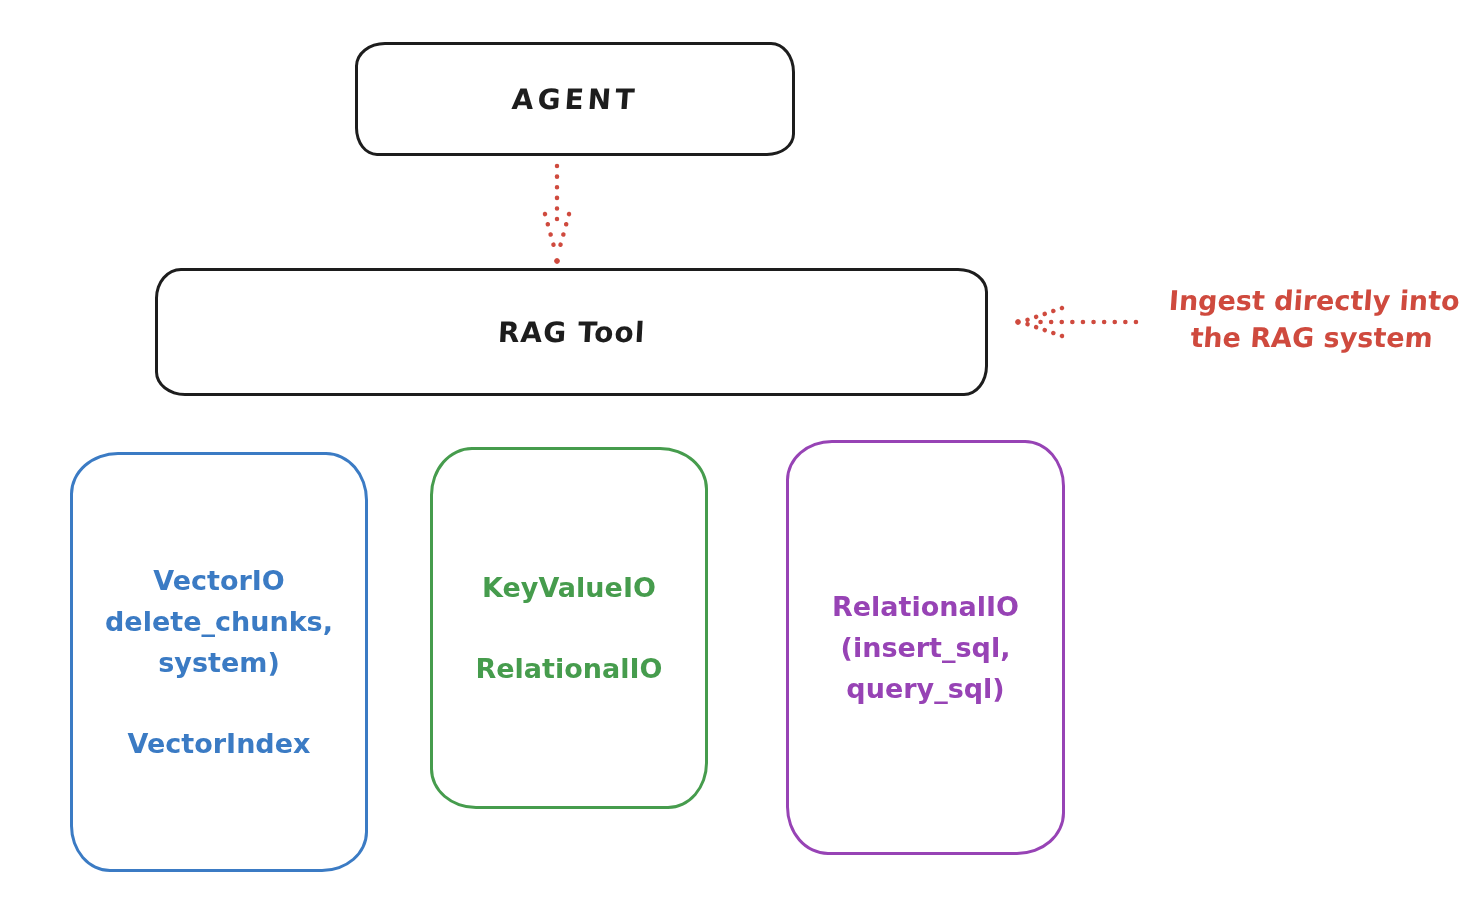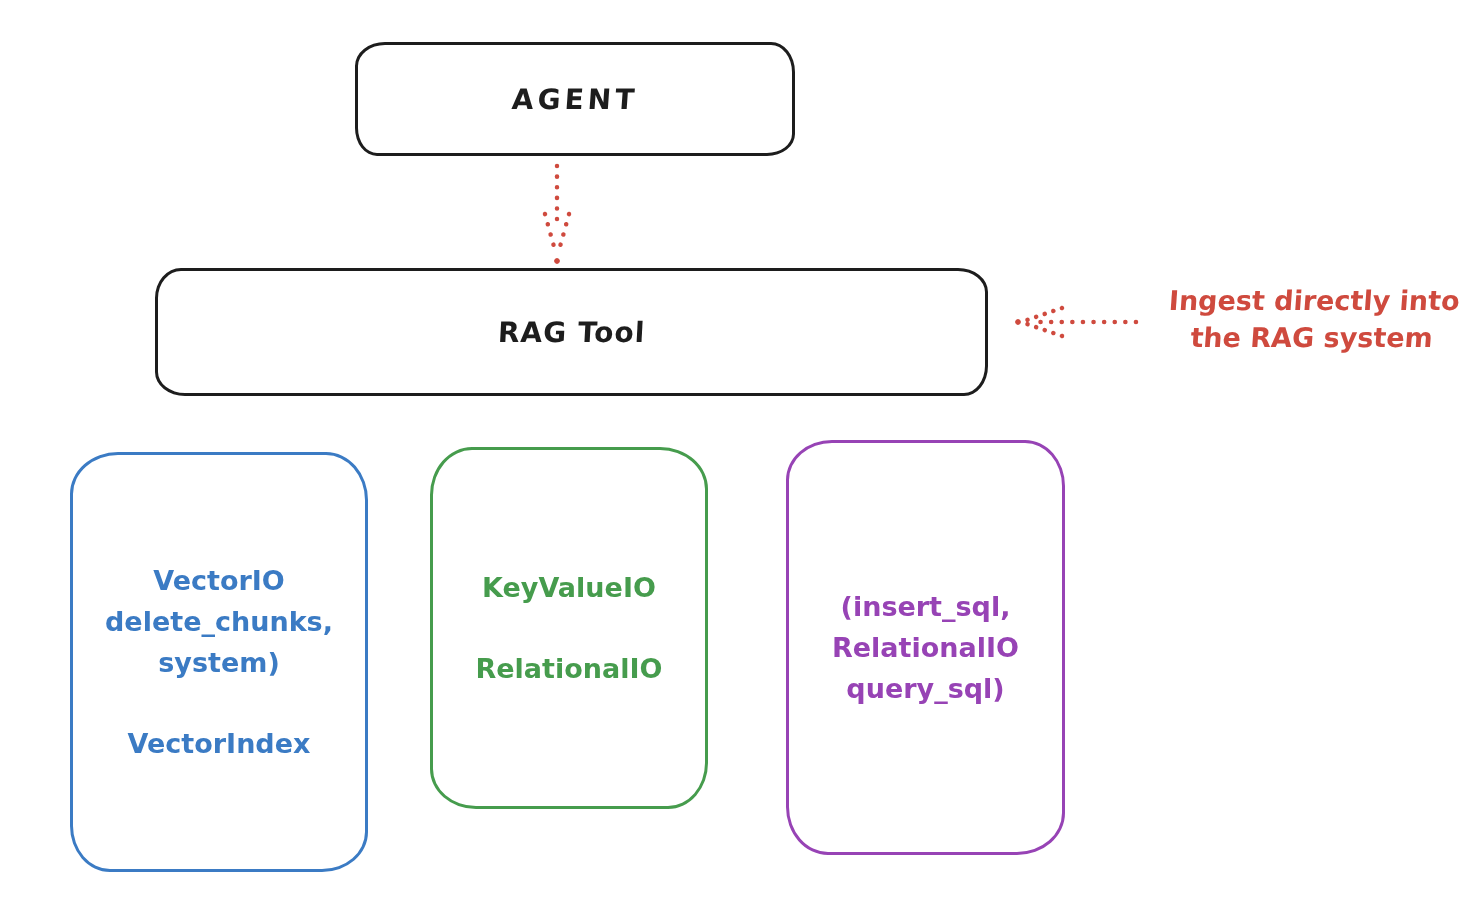--- a/index.html
+++ b/index.html
@@ -155,18 +155,18 @@
     <div class="io-line">system)</div>
     <div class="io-index">VectorIndex</div>
   </div>
 
   <div class="io-box io-green">
     <div class="io-line">KeyValueIO</div>
     <div class="io-index">RelationalIO</div>
   </div>
 
   <div class="io-box io-purple">
+    <div class="io-line">RelationalIO</div>
     <div class="io-line">(insert_sql,</div>
-    <div class="io-line">RelationalIO</div>
     <div class="io-line">query_sql)</div>
   </div>
 
 </div>
 
 </body></html>

